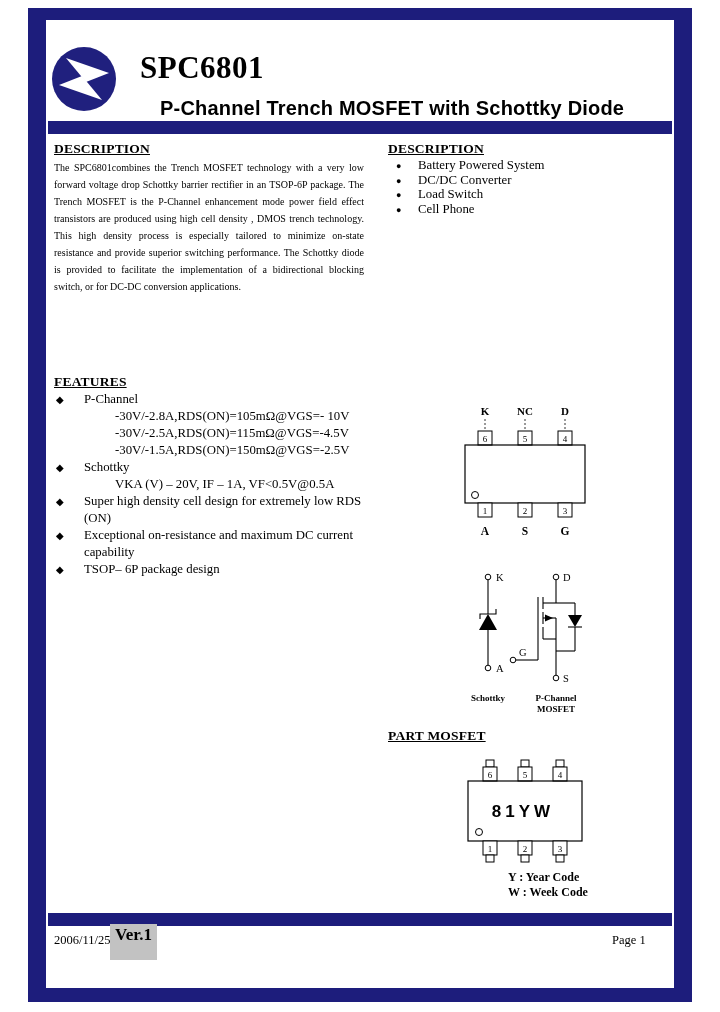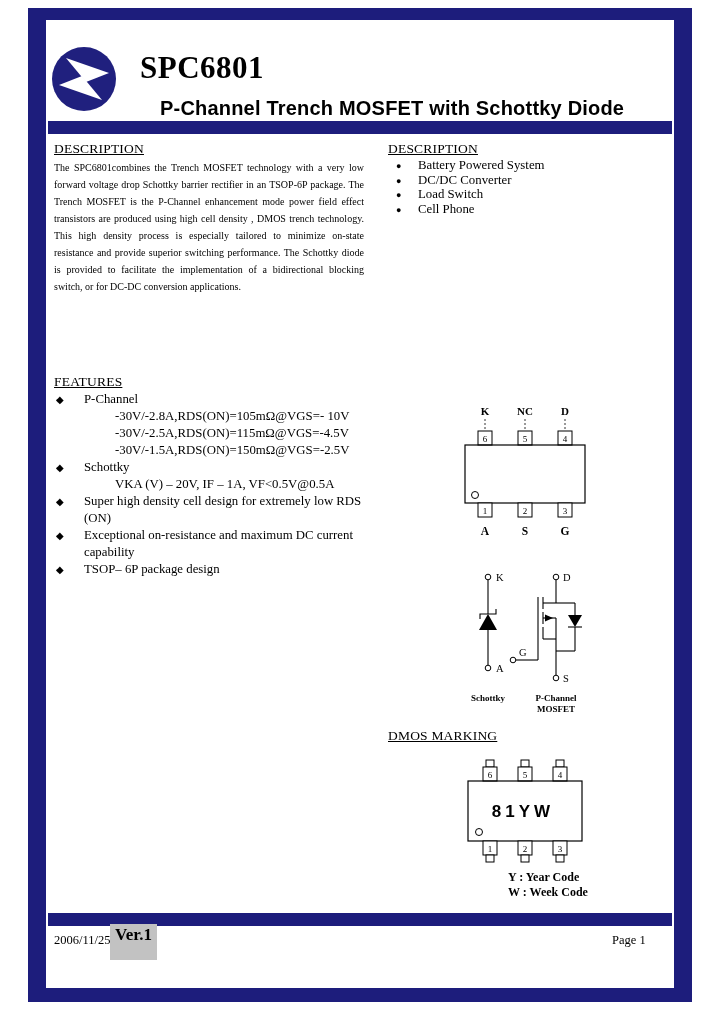--- a/index.html
+++ b/index.html
@@ -13,21 +13,21 @@
            border-style:solid; border-color:var(--navy); border-width:12px 18px 14px 18px; }
 
   .logo { left:50px; top:45px; width:68px; height:68px; }
   .part-title { left:140px; top:50px; font-size:31px; font-weight:bold; letter-spacing:.5px; }
   .subtitle { left:140px; top:97px; font-size:20px; font-weight:bold;
               font-family:"Liberation Sans",sans-serif; letter-spacing:.2px;margin-left:20px; }
   .bar { background:var(--navy); height:13px; width:624px; left:48px; }
   .header-bar { top:121px; }
   .footer-bar { top:913px; }
 
-  .heading { font-size:13.5px; font-weight:normal; text-decoration:underline; letter-spacing:.2px;text-align:center; }
+  .heading { font-size:13.5px; font-weight:bold; text-decoration:underline; letter-spacing:.2px;text-align:center; }
   .h-desc { left:54px; top:141px; }
   .h-apps { left:388px; top:141px; }
   .h-feat { left:54px; top:374px; }
   .h-pincfg { left:388px; top:374px; }
   .h-marking { left:388px; top:728px; }
 
   .desc-body { left:54px; top:159px; width:310px; font-size:10px; line-height:17px;
                text-align:justify; }
 
   .apps-list { left:388px; top:158px; list-style:none; margin:0; padding:0; }
@@ -204,21 +204,21 @@
       <line class="wire" x1="115" y1="64" x2="129" y2="64"></line>
       <line class="wire" x1="122" y1="64" x2="122" y2="88"></line>
       <line class="wire" x1="122" y1="88" x2="103" y2="88"></line>
       <circle class="term" cx="103" cy="115" r="2.8"></circle>
       <text class="t-term" x="110" y="119">S</text>
       <text class="t-caption" x="103" y="138" text-anchor="middle">P-Channel</text>
       <text class="t-caption" x="103" y="149" text-anchor="middle">MOSFET</text>
     </g>
   </svg>
 
-  <div class="abs heading h-marking">DMOS MARKING</div>
+  <div class="abs heading h-marking">PART MOSFET</div>
 
   <svg class="abs marking-svg" viewBox="0 0 190 125" width="190" height="125">
     <g>
       <rect class="pinbox" x="33" y="9" width="8" height="7"></rect>
       <rect class="pinbox" x="68" y="9" width="8" height="7"></rect>
       <rect class="pinbox" x="103" y="9" width="8" height="7"></rect>
       <rect class="pinbox" x="30" y="16" width="14" height="14"></rect>
       <rect class="pinbox" x="65" y="16" width="14" height="14"></rect>
       <rect class="pinbox" x="100" y="16" width="14" height="14"></rect>
       <text class="t-pinnum" x="37" y="27" text-anchor="middle">6</text>

